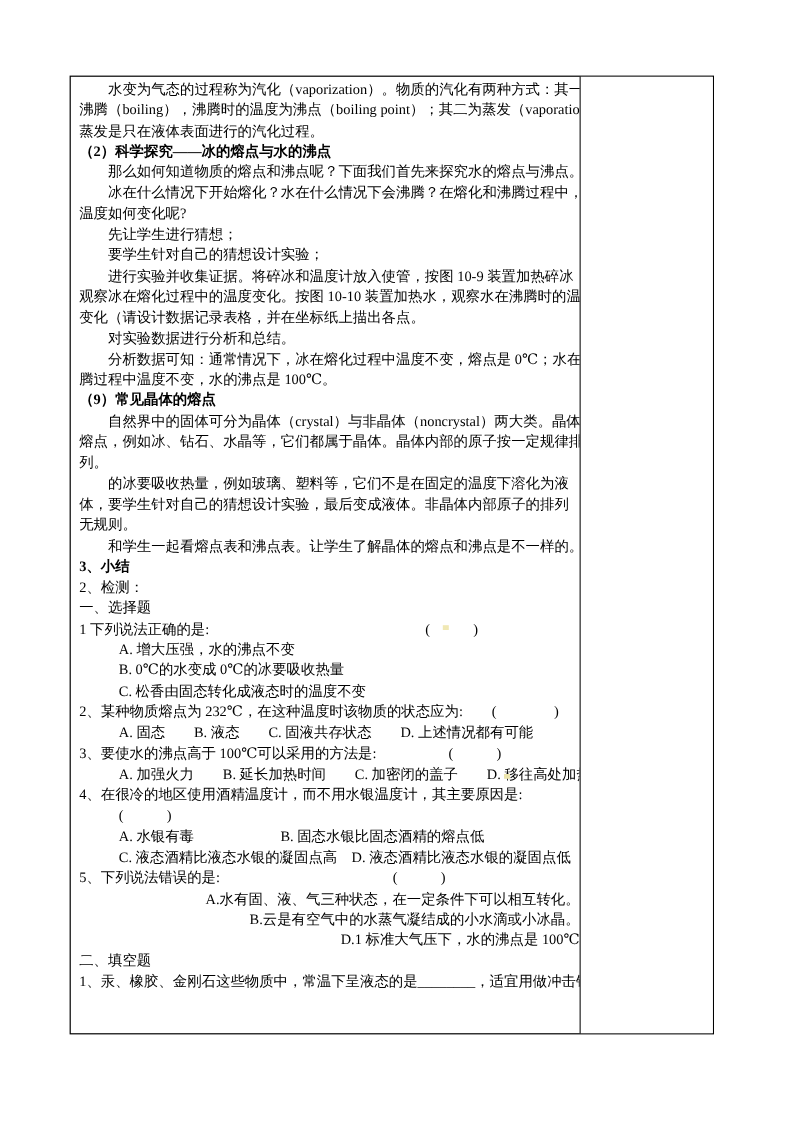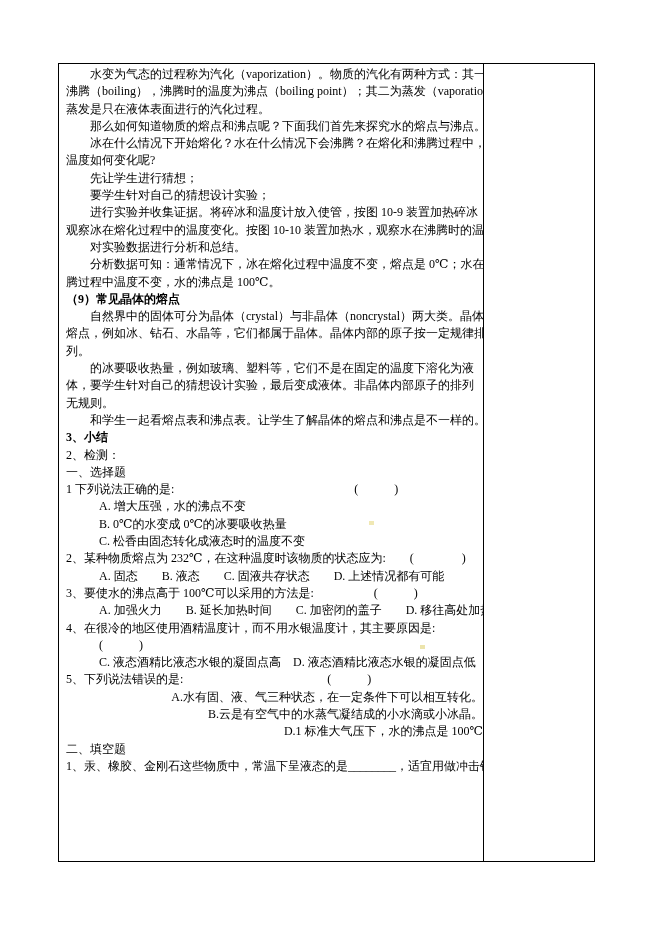--- a/index.html
+++ b/index.html
@@ -52,27 +52,29 @@
 </style>
 </head>
 <body>
 
 <div class="page">
   <div class="doc-table">
     <div class="cell-main">
         <div class="line para">水变为气态的过程称为汽化（vaporization）。物质的汽化有两种方式：其一为</div>
         <div class="line none">沸腾（boiling），沸腾时的温度为沸点（boiling point）；其二为蒸发（vaporation），</div>
         <div class="line none">蒸发是只在液体表面进行的汽化过程。</div>
+        <div class="line none bold">（2）科学探究——冰的熔点与水的沸点</div>
         <div class="line para">那么如何知道物质的熔点和沸点呢？下面我们首先来探究水的熔点与沸点。</div>
         <div class="line para">冰在什么情况下开始熔化？水在什么情况下会沸腾？在熔化和沸腾过程中，</div>
         <div class="line none">温度如何变化呢?</div>
         <div class="line para">先让学生进行猜想；</div>
         <div class="line para">要学生针对自己的猜想设计实验；</div>
         <div class="line para">进行实验并收集证据。将碎冰和温度计放入使管，按图 10-9 装置加热碎冰，</div>
         <div class="line none">观察冰在熔化过程中的温度变化。按图 10-10 装置加热水，观察水在沸腾时的温度</div>
+        <div class="line none">变化（请设计数据记录表格，并在坐标纸上描出各点。</div>
         <div class="line para">对实验数据进行分析和总结。</div>
         <div class="line para">分析数据可知：通常情况下，冰在熔化过程中温度不变，熔点是 0℃；水在沸</div>
         <div class="line none">腾过程中温度不变，水的沸点是 100℃。</div>
         <div class="line none bold">（9）常见晶体的熔点</div>
         <div class="line para">自然界中的固体可分为晶体（crystal）与非晶体（noncrystal）两大类。晶体有</div>
         <div class="line none">熔点，例如冰、钻石、水晶等，它们都属于晶体。晶体内部的原子按一定规律排</div>
         <div class="line none">列。</div>
         <div class="line para">的冰要吸收热量，例如玻璃、塑料等，它们不是在固定的温度下溶化为液</div>
         <div class="line none">体，要学生针对自己的猜想设计实验，最后变成液体。非晶体内部原子的排列</div>
         <div class="line none">无规则。</div>
@@ -83,20 +85,21 @@
         <div class="line none">1 下列说法正确的是:　　　　　　　　　　　　　　　(　　　)</div>
         <div class="line opt">A. 增大压强，水的沸点不变</div>
         <div class="line opt">B. 0℃的水变成 0℃的冰要吸收热量</div>
         <div class="line opt">C. 松香由固态转化成液态时的温度不变</div>
         <div class="line none">2、某种物质熔点为 232℃，在这种温度时该物质的状态应为:　　(　　　　)</div>
         <div class="line opt">A. 固态　　B. 液态　　C. 固液共存状态　　D. 上述情况都有可能</div>
         <div class="line none">3、要使水的沸点高于 100℃可以采用的方法是:　　　　　(　　　)</div>
         <div class="line opt">A. 加强火力　　B. 延长加热时间　　C. 加密闭的盖子　　D. 移往高处加热</div>
         <div class="line none">4、在很冷的地区使用酒精温度计，而不用水银温度计，其主要原因是:</div>
         <div class="line opt">(　　　)</div>
+        <div class="line opt">A. 水银有毒　　　　　　B. 固态水银比固态酒精的熔点低</div>
         <div class="line opt">C. 液态酒精比液态水银的凝固点高　D. 液态酒精比液态水银的凝固点低</div>
         <div class="line none">5、下列说法错误的是:　　　　　　　　　　　　(　　　)</div>
         <div class="line sub">A.水有固、液、气三种状态，在一定条件下可以相互转化。</div>
         <div class="line sub">B.云是有空气中的水蒸气凝结成的小水滴或小冰晶。</div>
         <div class="line sub">D.1 标准大气压下，水的沸点是 100℃</div>
         <div class="line none">二、填空题</div>
         <div class="line none">1、汞、橡胶、金刚石这些物质中，常温下呈液态的是________，适宜用做冲击钻</div>
       </div>
     <div class="cell-side"></div>
   </div>

